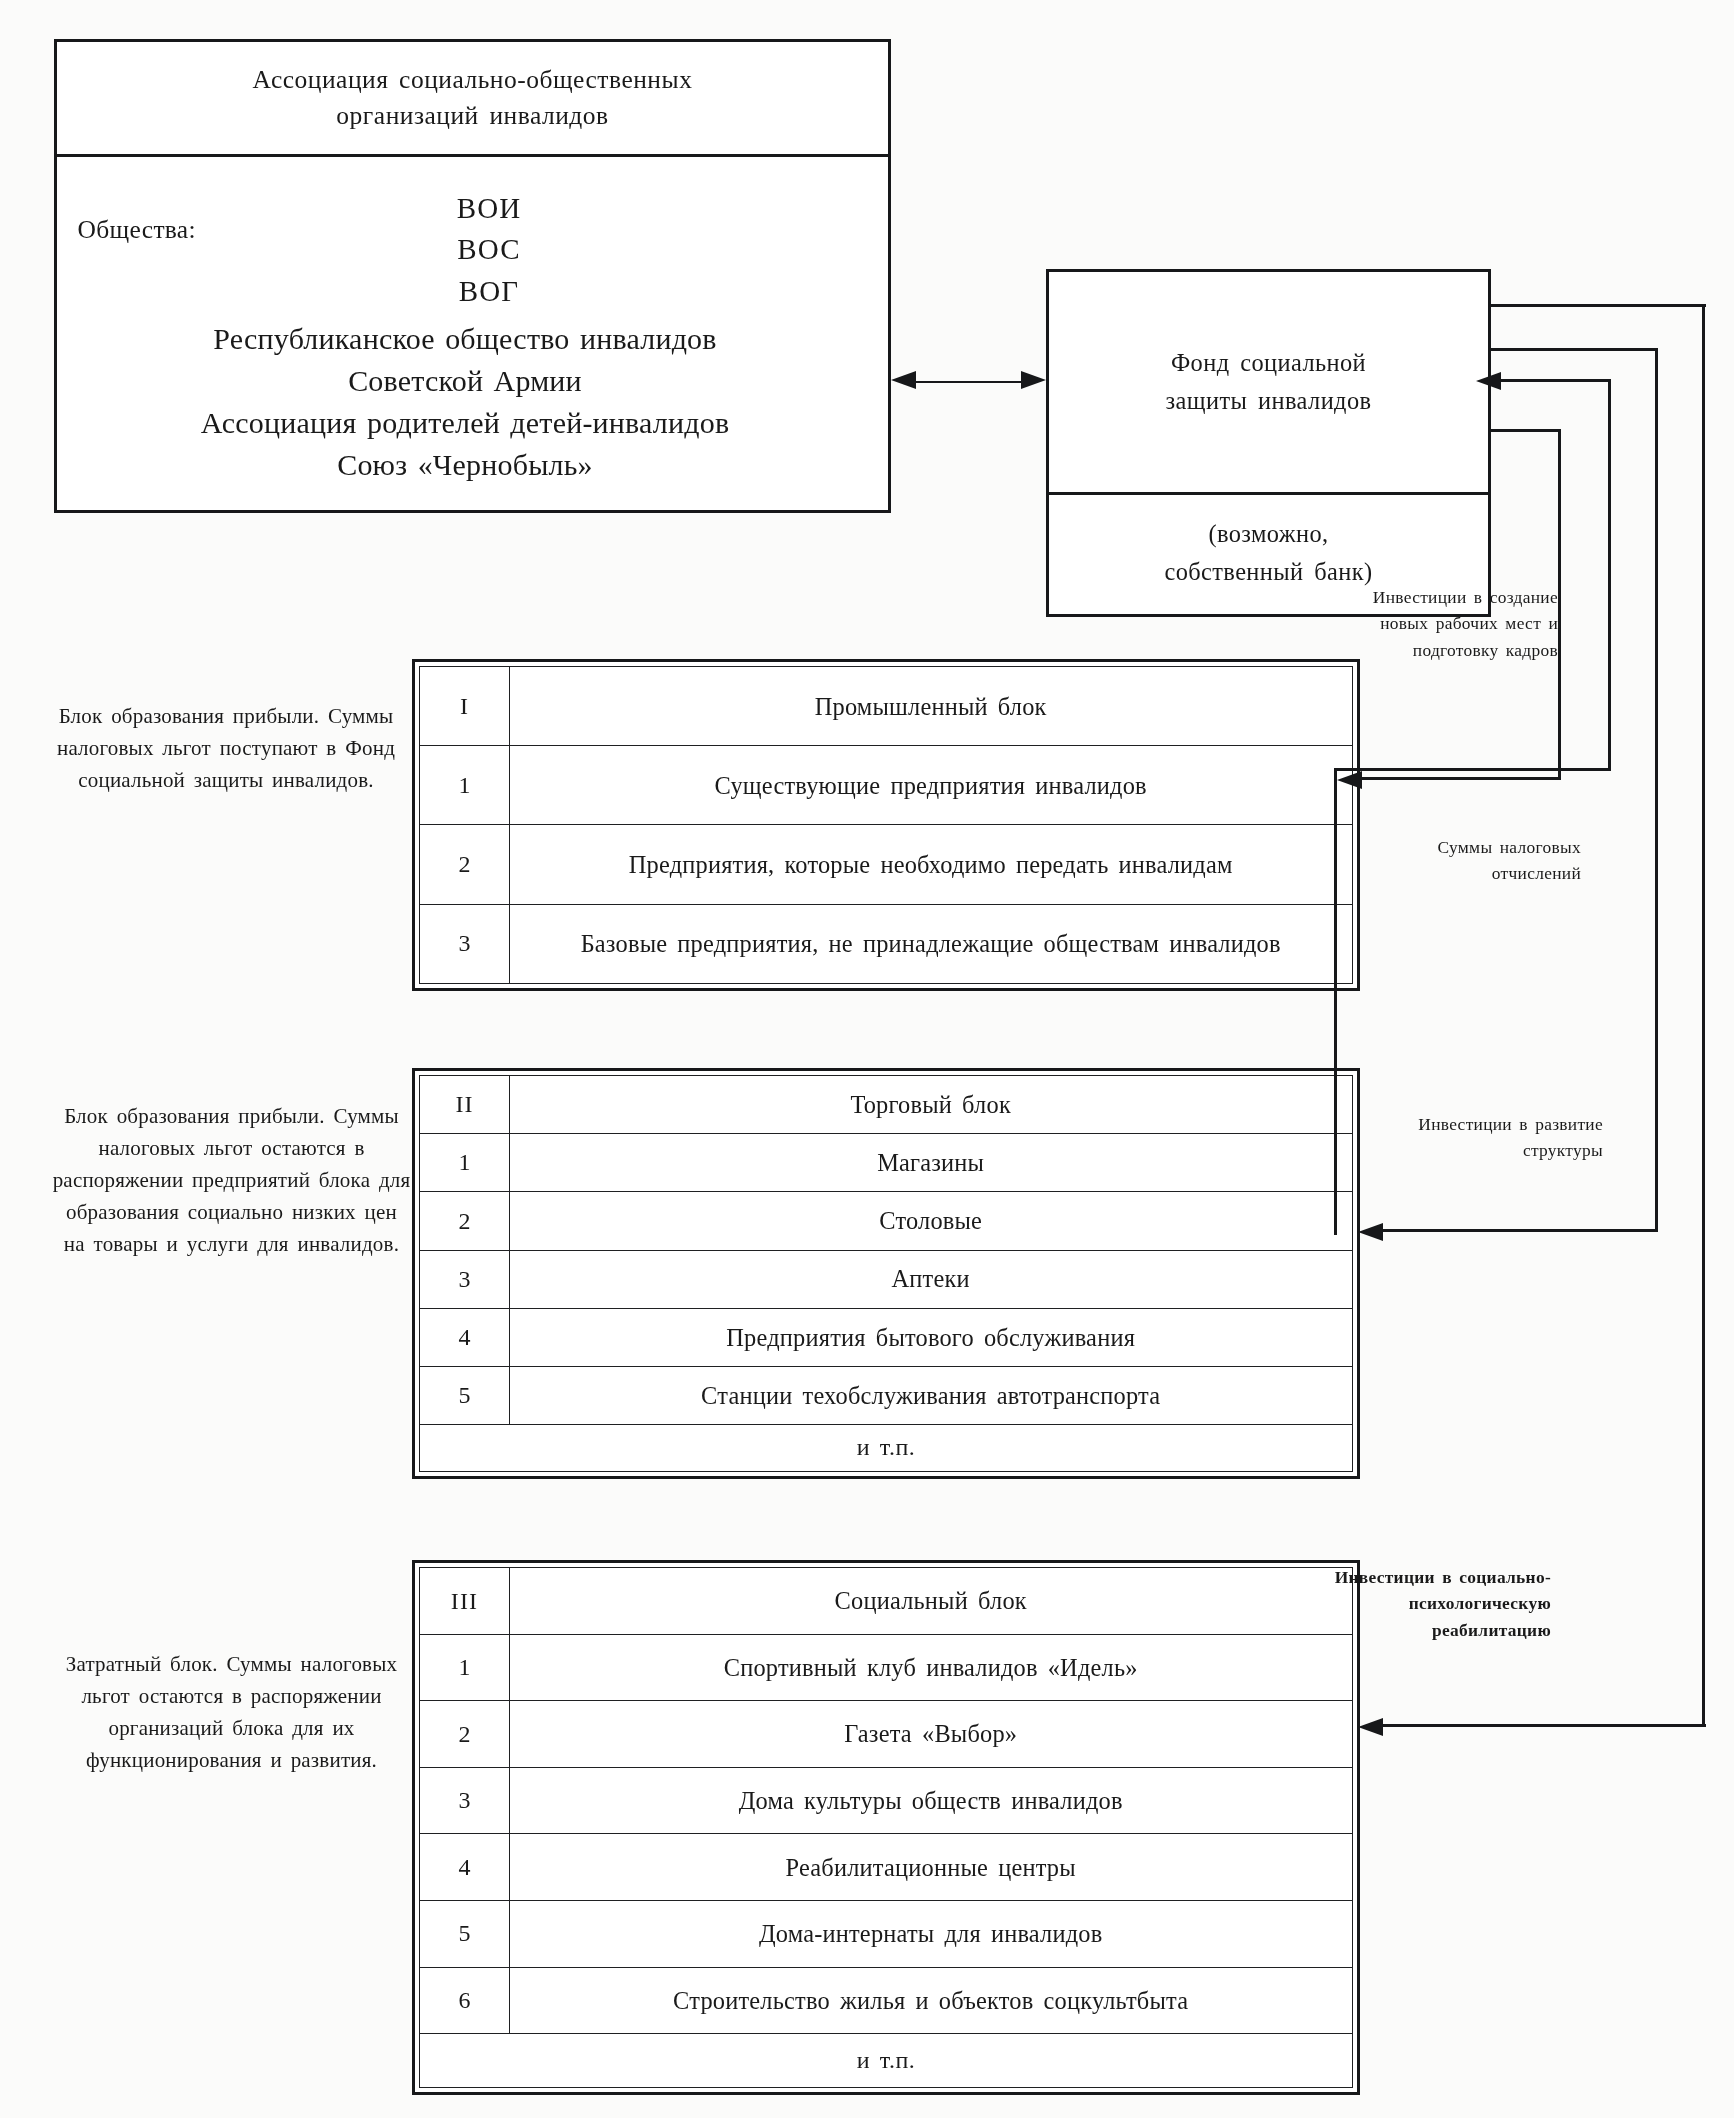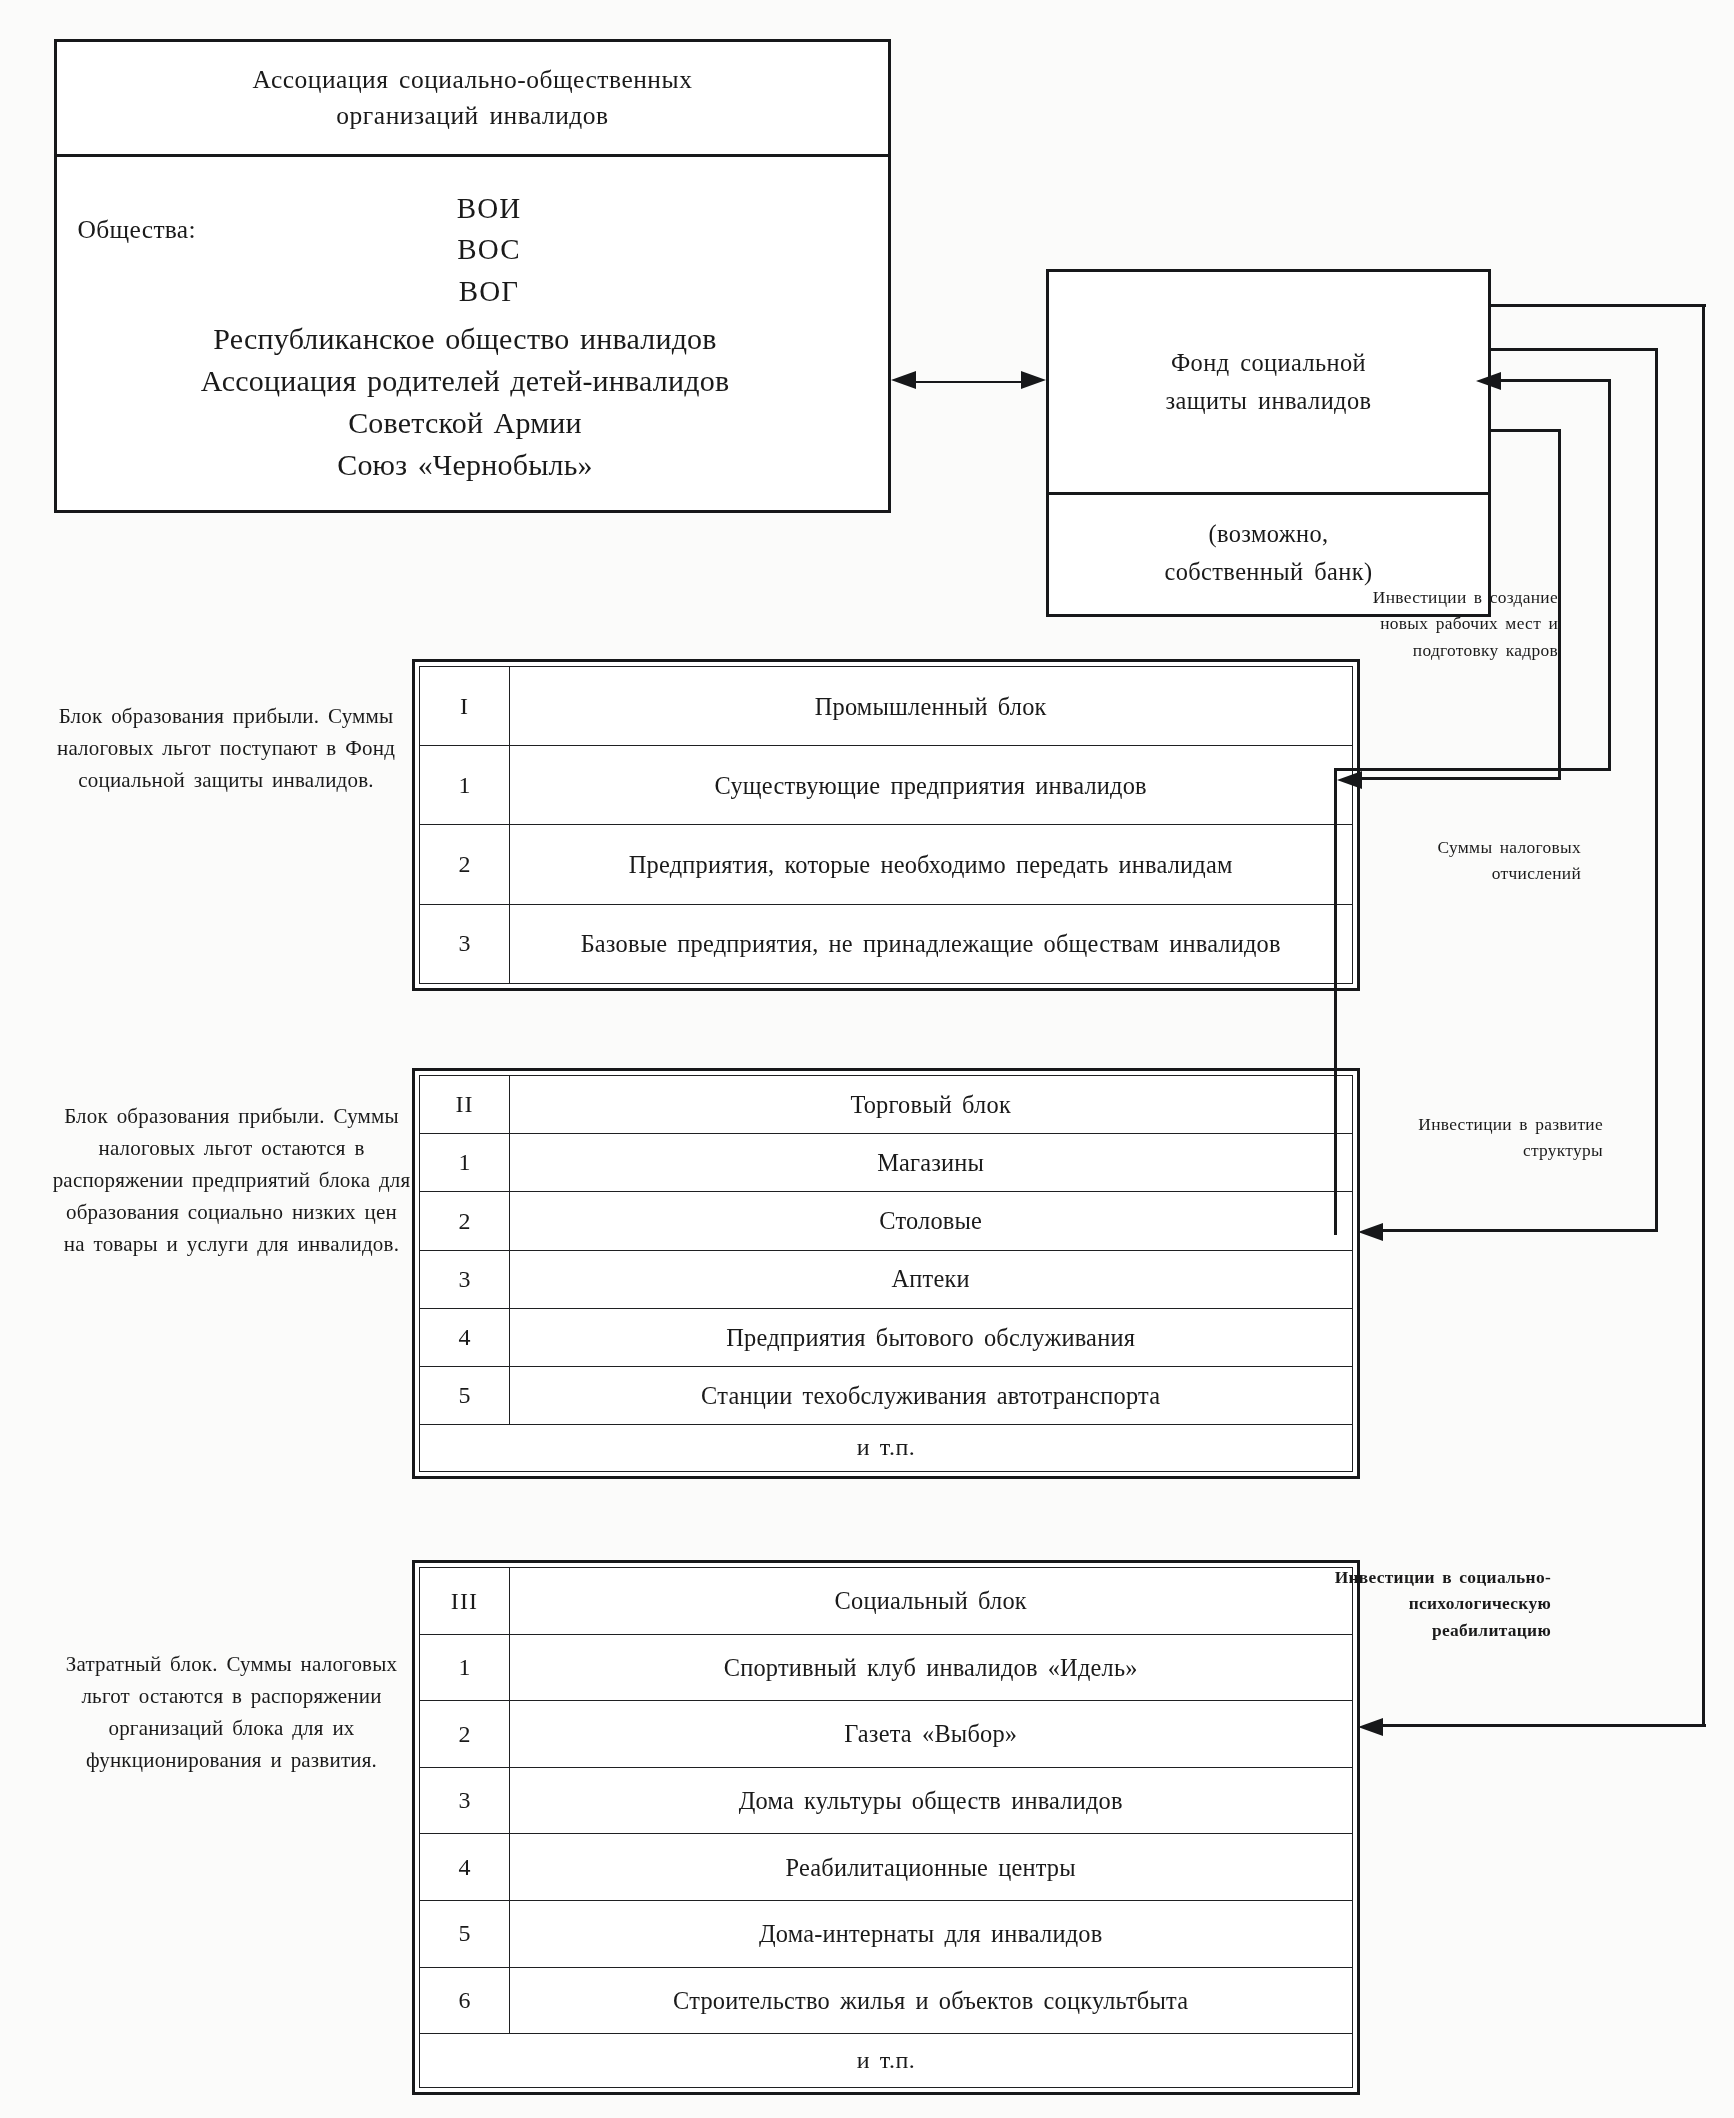--- a/index.html
+++ b/index.html
@@ -165,22 +165,22 @@
       </div>
     </div>
     <div class="assoc-body">
       <div class="societies-label">Общества:</div>
       <div class="societies-list">
         <div class="soc-abbr">ВОИ</div>
         <div class="soc-abbr">ВОС</div>
         <div class="soc-abbr">ВОГ</div>
         <div class="soc-gap"></div>
         <div class="soc-line">Республиканское  общество  инвалидов</div>
+        <div class="soc-line">Советской  Армии</div>
         <div class="soc-line">Ассоциация  родителей  детей-инвалидов</div>
-        <div class="soc-line">Советской  Армии</div>
         <div class="soc-line">Союз  «Чернобыль»</div>
       </div>
     </div>
   </div>
 
   <div class="abs biarrow">
     <div class="head-l"></div>
     <div class="shaft"></div>
     <div class="head-r"></div>
   </div>

